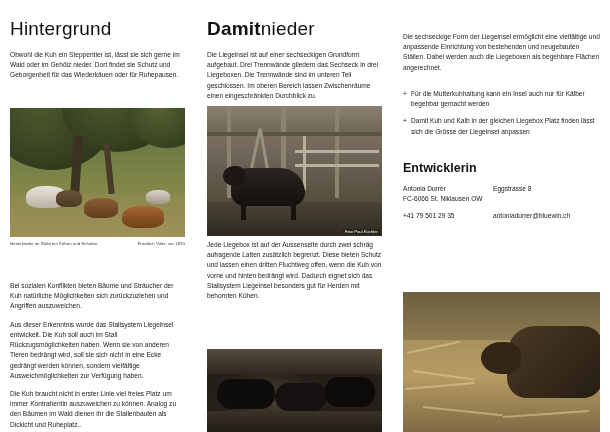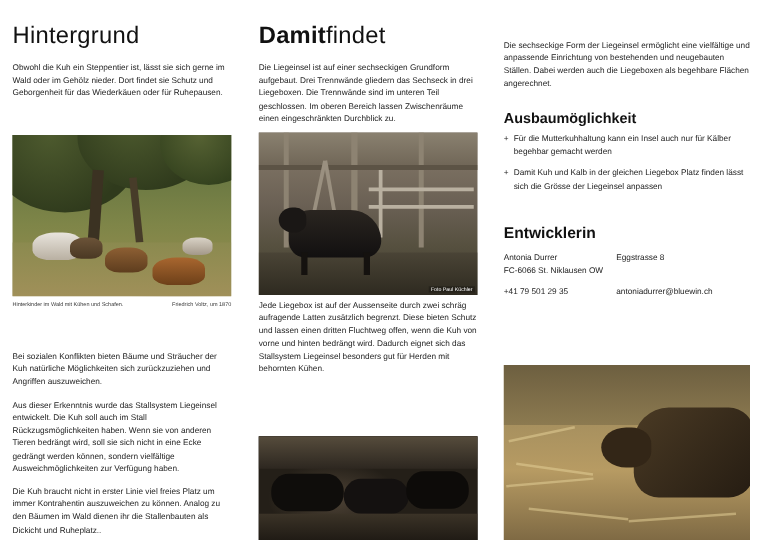--- a/index.html
+++ b/index.html
@@ -185,21 +185,21 @@
     </div>
   </div>
 
   <div style="position:absolute; left:10px; top:281px; width:175px;">
     <p>Bei sozialen Konflikten bieten Bäume und Sträucher der Kuh natürliche Möglichkeiten sich zurückzuziehen und Angriffen auszuweichen.</p>
     <p>Aus dieser Erkenntnis wurde das Stallsystem Liegeinsel entwickelt. Die Kuh soll auch im Stall Rückzugsmöglichkeiten haben. Wenn sie von anderen Tieren bedrängt wird, soll sie sich nicht in eine Ecke gedrängt werden können, sondern vielfältige Ausweichmöglichkeiten zur Verfügung haben.</p>
     <p>Die Kuh braucht nicht in erster Linie viel freies Platz um immer Kontrahentin auszuweichen zu können. Analog zu den Bäumen im Wald dienen ihr die Stallenbauten als Dickicht und Ruheplatz..</p>
   </div>
 
   <div class="col col-mid">
-    <h1><span class="bold">Damit</span><span>findet</span></h1>
+    <h1><span class="bold">Damit</span><span>nieder</span></h1>
     <p>Die Liegeinsel ist auf einer sechseckigen Grundform aufgebaut. Drei Trennwände gliedern das Sechseck in drei Liegeboxen. Die Trennwände sind im unteren Teil geschlossen. Im oberen Bereich lassen Zwischenräume einen eingeschränkten Durchblick zu.</p>
   </div>
 
   <div class="img img-mid-top">
 
     <div style="position:absolute; left:0; top:0; width:175px; height:30px; background:linear-gradient(to bottom,#8a8170,#6d6354);"></div>
     <div class="beam" style="left:20px; top:0; width:4px; height:92px;"></div>
     <div class="beam" style="left:74px; top:0; width:5px; height:98px;"></div>
     <div class="beam" style="left:128px; top:0; width:4px; height:92px;"></div>
     <div class="beam dark" style="left:0; top:26px; width:175px; height:4px;"></div>
@@ -227,21 +227,20 @@
     <div style="position:absolute; left:10px; top:30px; width:58px; height:30px; border-radius:14px; background:#0f0d0b;"></div>
     <div style="position:absolute; left:68px; top:34px; width:52px; height:28px; border-radius:14px; background:#141110;"></div>
     <div style="position:absolute; left:118px; top:28px; width:50px; height:30px; border-radius:14px; background:#0d0b09;"></div>
     <div style="position:absolute; left:0; top:62px; width:175px; height:21px; background:linear-gradient(to bottom,#3b3327,#201b15);"></div>
   </div>
 
   <div class="col col-right">
     <div class="spacer-14"></div>
     <p>Die sechseckige Form der Liegeinsel ermöglicht eine vielfältige und anpassende Einrichtung von bestehenden und neugebauten Ställen. Dabei werden auch die Liegeboxen als begehbare Flächen angerechnet.</p>
     <div class="spacer-8"></div>
-    <h2>Ausbaumöglichkeit</h2>
     <ul class="bullets">
       <li>
         <span class="marker">+</span>
         <span>Für die Mutterkuhhaltung kann ein Insel auch nur für Kälber begehbar gemacht werden</span>
       </li>
       <li>
         <span class="marker">+</span>
         <span>Damit Kuh und Kalb in der gleichen Liegebox Platz finden lässt sich die Grösse der Liegeinsel anpassen</span>
       </li>
     </ul>

